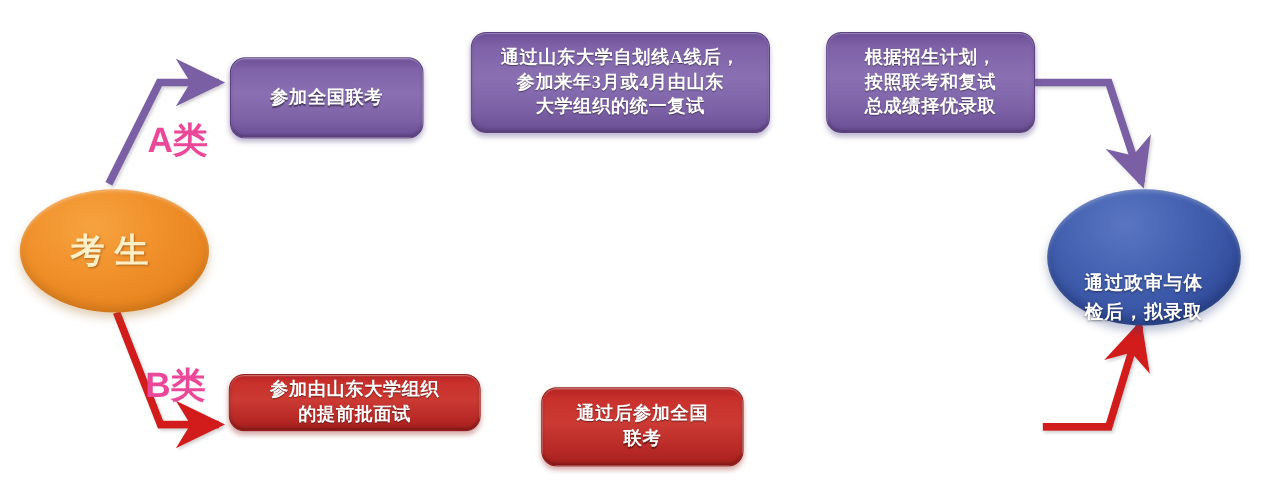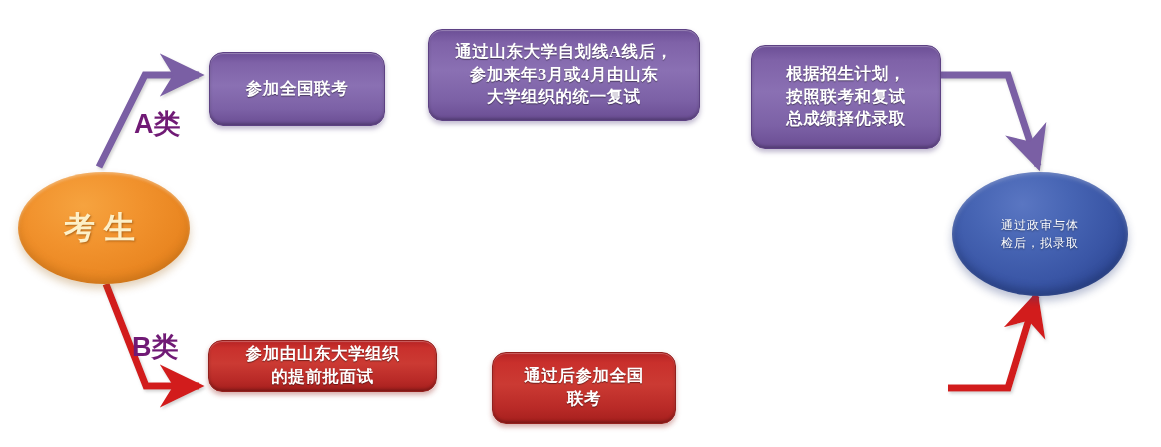--- a/index.html
+++ b/index.html
@@ -103,35 +103,36 @@
     background: radial-gradient(ellipse at 40% 26%,
                 #5a76c2 0%,
                 #4765b4 32%,
                 #3a56a6 60%,
                 #2b4490 86%,
                 #22386f 100%);
     box-shadow: 0 5px 9px rgba(40,60,120,0.32),
                 inset 0 2px 4px rgba(255,255,255,0.26),
                 inset 0 -6px 9px rgba(20,35,80,0.36);
     color: #ffffff;
-    font-size: 12px;
+    font-size: 17px;
     line-height: 1.5;
     letter-spacing: 1px;
-    font-weight: normal;
+    font-weight: bold;
     text-shadow: 0 1px 2px rgba(0,0,0,0.45);
+    align-items: flex-end;
   }
   .ellipse .txt { white-space: pre-line; width: 100%; }
 
   
   .branch-label {
     position: absolute;
     font-family: "Liberation Sans", "DejaVu Sans", sans-serif;
-    font-size: 27px;
-    font-weight: bold;
-    color: #701a75;
+    font-size: 32px;
+    font-weight: bold;
+    color: #ec4899;
     letter-spacing: 0px;
     white-space: nowrap;
   }
 </style>
 </head>
 <body>
 
 <div id="canvas">
 
   <svg class="connectors" viewBox="0 0 1161 447">
@@ -190,21 +191,21 @@
   <div class="node rbox purple-box" style="left:209px; top:52px; width:176px; height:74px;">
     <span class="txt">参加全国联考</span>
   </div>
 
   <div class="node rbox purple-box" style="left:428px; top:29px; width:272px; height:92px;">
     <span class="txt">通过山东大学自划线A线后，
 参加来年3月或4月由山东
 大学组织的统一复试</span>
   </div>
 
-  <div class="node rbox purple-box" style="left:751px; top:29px; width:190px; height:104px;margin-top:16px;">
+  <div class="node rbox purple-box" style="left:751px; top:29px; width:190px; height:92px;">
     <span class="txt">根据招生计划，
 按照联考和复试
 总成绩择优录取</span>
   </div>
 
   <div class="node rbox red-box" style="left:208px; top:340px; width:229px; height:52px;">
     <span class="txt">参加由山东大学组织
 的提前批面试</span>
   </div>
 

